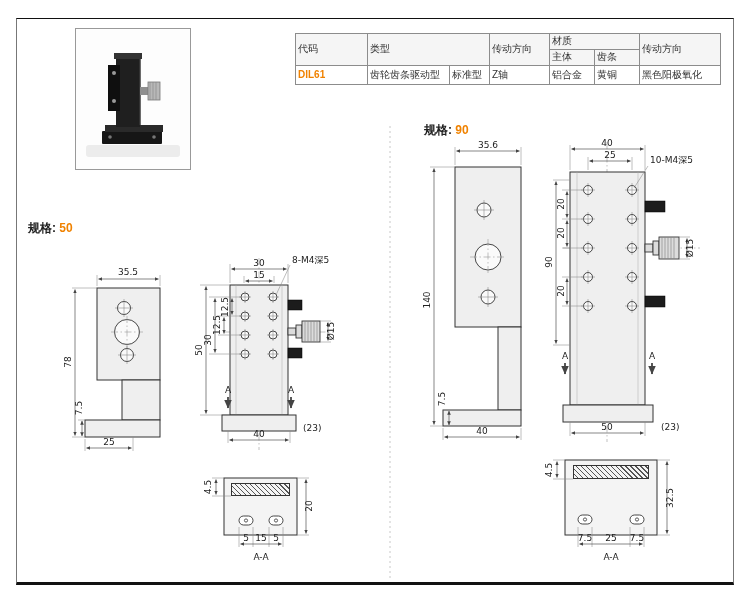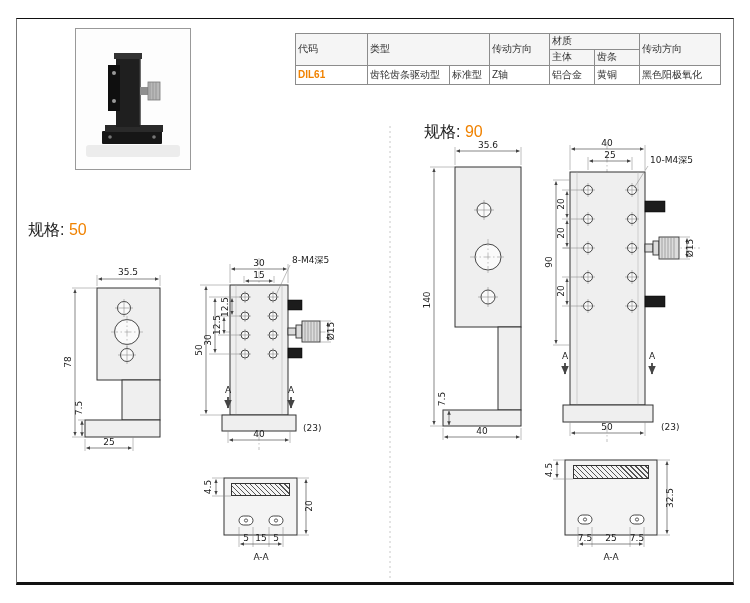--- a/index.html
+++ b/index.html
@@ -12,21 +12,21 @@
   #photo{position:absolute;left:75px;top:28px;width:114px;height:140px;border:1px solid #999;background:#fdfdfd;}
   
   #spec-table{position:absolute;left:295px;top:33px;width:425px;border-collapse:collapse;table-layout:fixed;
               font-size:10px;line-height:1.05;text-align:left;color:#333;}
   #spec-table td{border:1px solid #8c8c8c;padding:1px 2px;overflow:hidden;white-space:nowrap;}
   #spec-table tr.hdr td{background:#f5f5f5;height:13px;}
   #spec-table tr.body td{background:#fff;height:16px;}
   .orange{color:#f08200;}
   .bold{font-weight:bold;}
   
-  .spec-label{position:absolute;font-size:16px;font-weight:normal;color:#222;}
+  .spec-label{position:absolute;font-size:12px;font-weight:bold;color:#222;}
   #lab50{left:28px;top:220px;}
   #lab90{left:424px;top:122px;}
   
   #draw{position:absolute;left:0;top:0;width:750px;height:603px;}
   .out{fill:#efefef;stroke:#333;stroke-width:1;}
   .sec{fill:#f4f4f4;stroke:#333;stroke-width:1;}
   .dim{stroke:#555;stroke-width:0.7;fill:none;}
   .ext{stroke:#888;stroke-width:0.55;fill:none;}
   .cl{stroke:#999;stroke-width:0.6;fill:none;stroke-dasharray:7 2.5 1.5 2.5;}
   .hole{fill:#fafafa;stroke:#333;stroke-width:0.9;}

